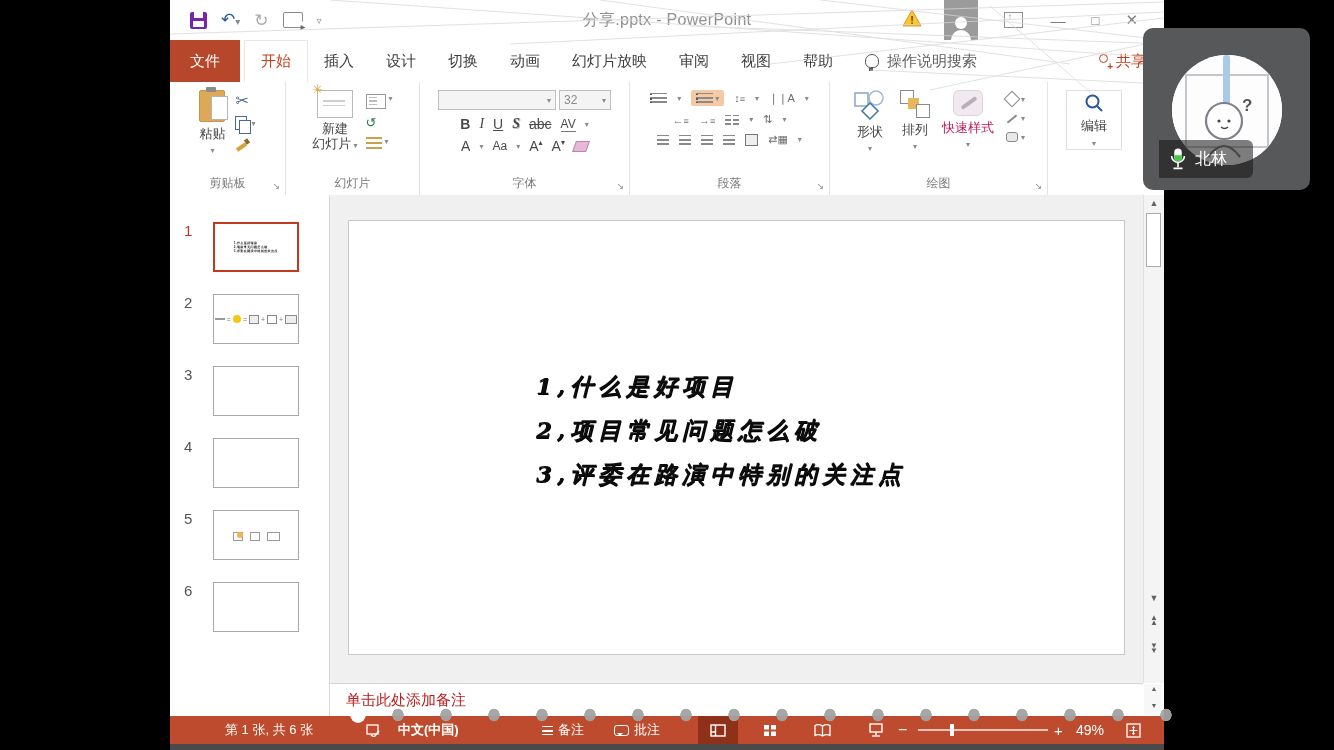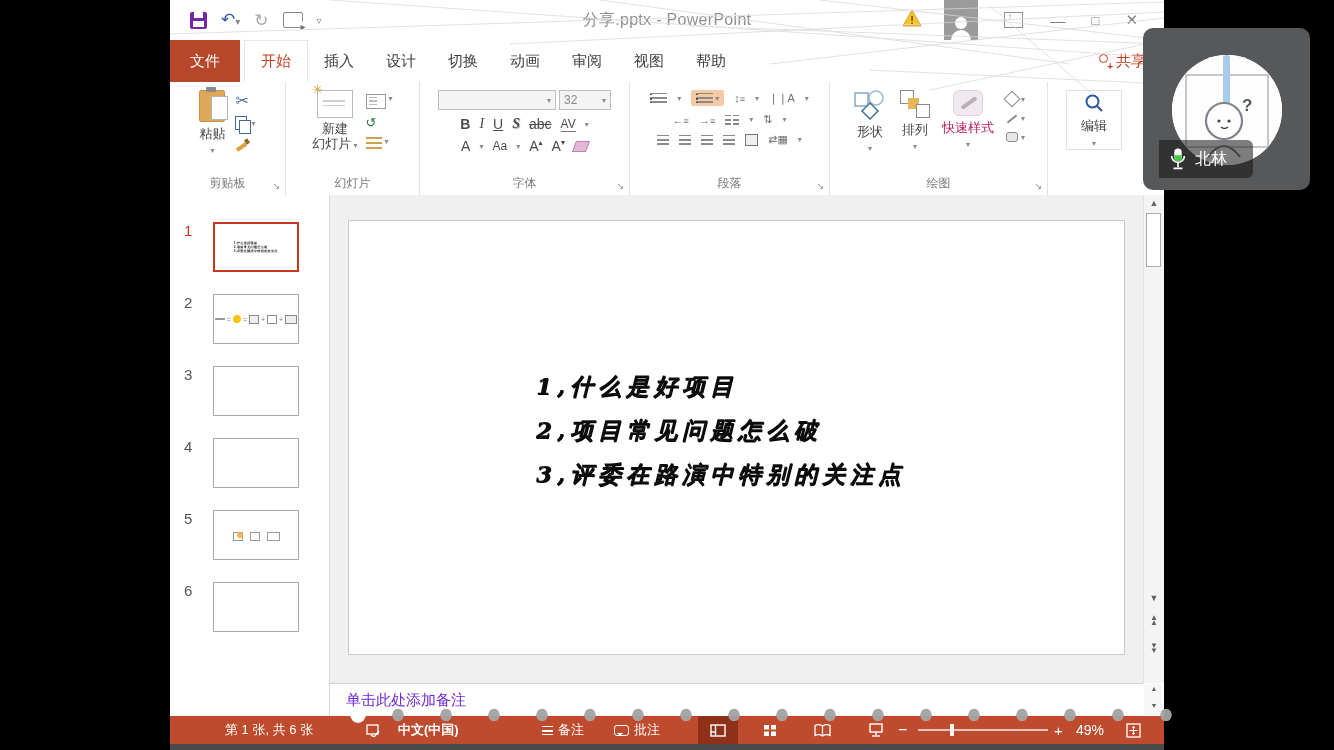--- a/index.html
+++ b/index.html
@@ -118,21 +118,21 @@
   .slide-area{position:absolute;left:160px;top:195px;width:813px;height:488px;background:#f0f0f0;}
   .main-slide{position:absolute;left:18px;top:25px;width:777px;height:435px;background:#fff;border:1px solid #c9c9c9;box-sizing:border-box;}
   .slide-line{position:absolute;left:187px;font-family:"DejaVu Serif",serif;font-weight:700;font-style:italic;
               font-size:23px;color:#0d0d0d;letter-spacing:5px;text-shadow:.6px .6px 0 #000;white-space:nowrap;}
   
   .vscroll{position:absolute;left:973px;top:195px;width:21px;height:488px;background:#f4f4f4;border-left:1px solid #e0e0e0;box-sizing:border-box;}
   .sarrow{position:absolute;left:0;width:20px;text-align:center;color:#636363;font-size:9px;}
   .sthumb{position:absolute;left:2px;top:18px;width:15px;height:54px;background:#fff;border:1px solid #ababab;box-sizing:border-box;}
   .dbl{line-height:5px;font-size:8px;}
   .notes{position:absolute;left:160px;top:683px;width:813px;height:33px;background:#fff;border-top:1px solid #d4d4d4;box-sizing:border-box;}
-  .notes-text{position:absolute;left:16px;top:7px;font-size:15px;color:#6d28d9;}
+  .notes-text{position:absolute;left:16px;top:7px;font-size:15px;color:#b91c1c;}
   .notes-scroll{position:absolute;left:974px;top:684px;width:18px;height:31px;background:#f7f7f7;}
   
   .statusbar{position:absolute;left:0;top:716px;width:994px;height:28px;background:#BE4B2D;color:#fff;font-size:13px;}
   .sb{position:absolute;top:0;height:28px;display:flex;align-items:center;gap:5px;}
   .sb-viewbtn{justify-content:center;width:40px;}
   .sb-viewbtn.on{background:#8F3018;}
   .wlines{width:11px;height:9px;background:repeating-linear-gradient(#fff 0 1.4px,transparent 1.4px 4.2px);}
   .bubble{width:13px;height:9px;border:1.5px solid #fff;border-radius:3px;position:relative;}
   .bubble:after{content:"";position:absolute;left:2px;bottom:-4px;border:3px solid transparent;border-top-color:#fff;}
   .ztrack{position:absolute;top:13px;width:130px;height:2px;background:#e7c4b8;}
@@ -192,23 +192,28 @@
       </div>
     </div>
 
     <div class="tabs">
       <span class="tab file">文件</span>
       <span class="tab active">开始</span>
       <span class="tab">插入</span>
       <span class="tab">设计</span>
       <span class="tab">切换</span>
       <span class="tab">动画</span>
+      <span class="tab">幻灯片放映</span>
       <span class="tab">审阅</span>
       <span class="tab">视图</span>
       <span class="tab">帮助</span>
+      <span class="tab search">
+        <span class="bulb"></span>
+        <span>操作说明搜索</span>
+      </span>
       <span class="share-tab">
         <span class="person-add"></span>
         <span>共享</span>
       </span>
     </div>
 
     <div class="ribbon">
 
       <div class="rg g-clip">
         <div class="big-btn">

